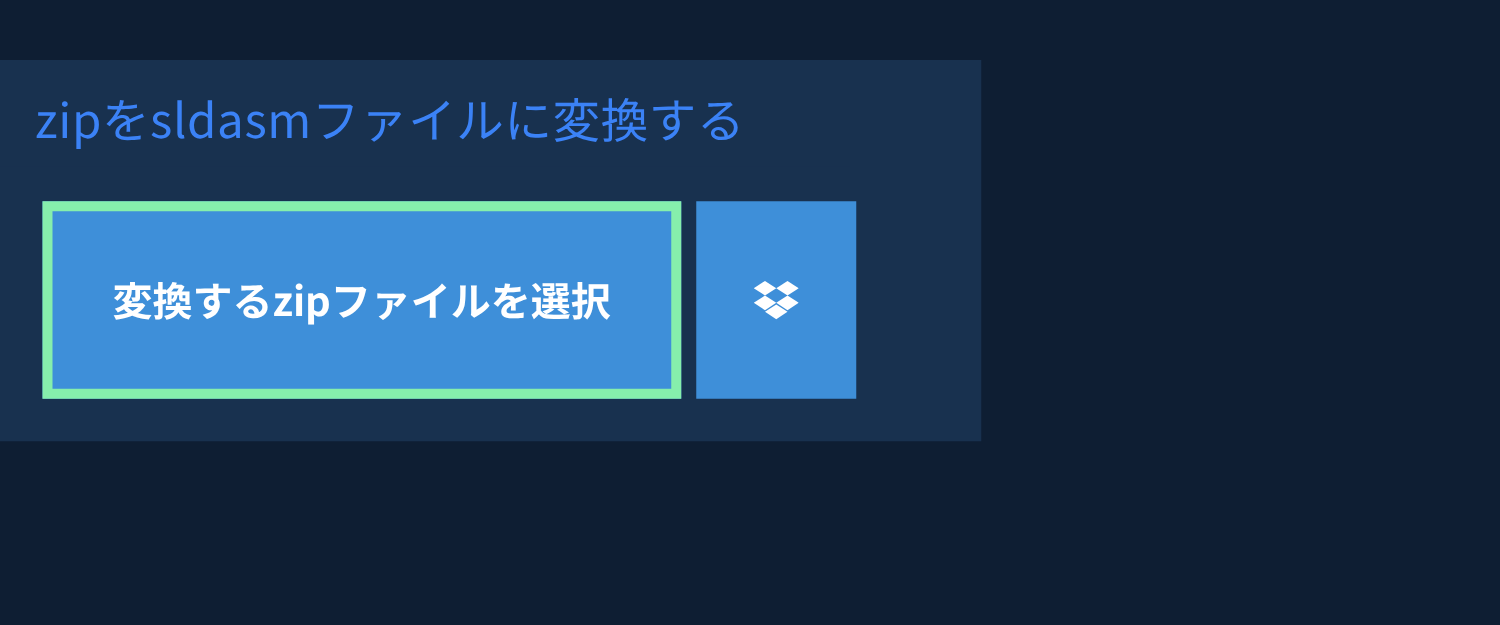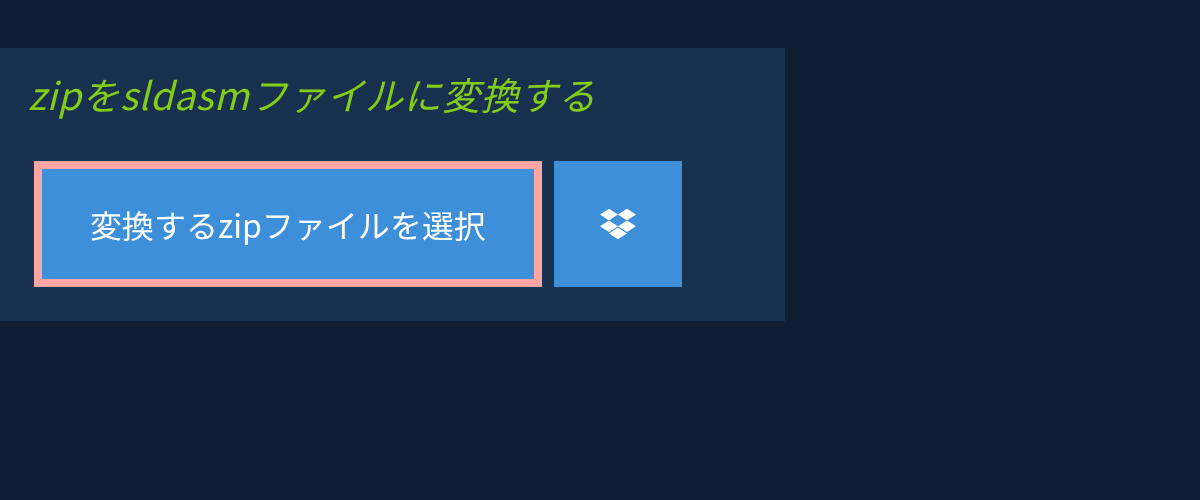--- a/index.html
+++ b/index.html
@@ -20,39 +20,38 @@
       margin-left: 0;
       padding: 0;
       width: 785px;
     }
     .heading-wrap {
       background-color: #18314f;
       padding: 18px 28px 12px 28px;
       width: 680px;
     }
     .heading {
-      color: #84cc16;
+      color: #3b82f6;
       font-size: 38px;
       font-weight: 400;
       letter-spacing: 0.5px;
-      font-style: italic;
     }
     .button-row {
       display: flex;
       align-items: stretch;
       padding: 28px 0 34px 34px;
       gap: 12px;
     }
     .select-button {
       background-color: #3e8fd9;
-      border: 8px solid #fca5a5;
+      border: 8px solid #86efac;
       color: #ffffff;
       font-size: 32px;
-      font-weight: 400;
-      padding: 32px 48px;
+      font-weight: 700;
+      padding: 48px 48px;
       cursor: pointer;
       display: flex;
       align-items: center;
       justify-content: center;
       white-space: nowrap;
     }
     .dropbox-button {
       background-color: #3e8fd9;
       color: #ffffff;
       width: 128px;

